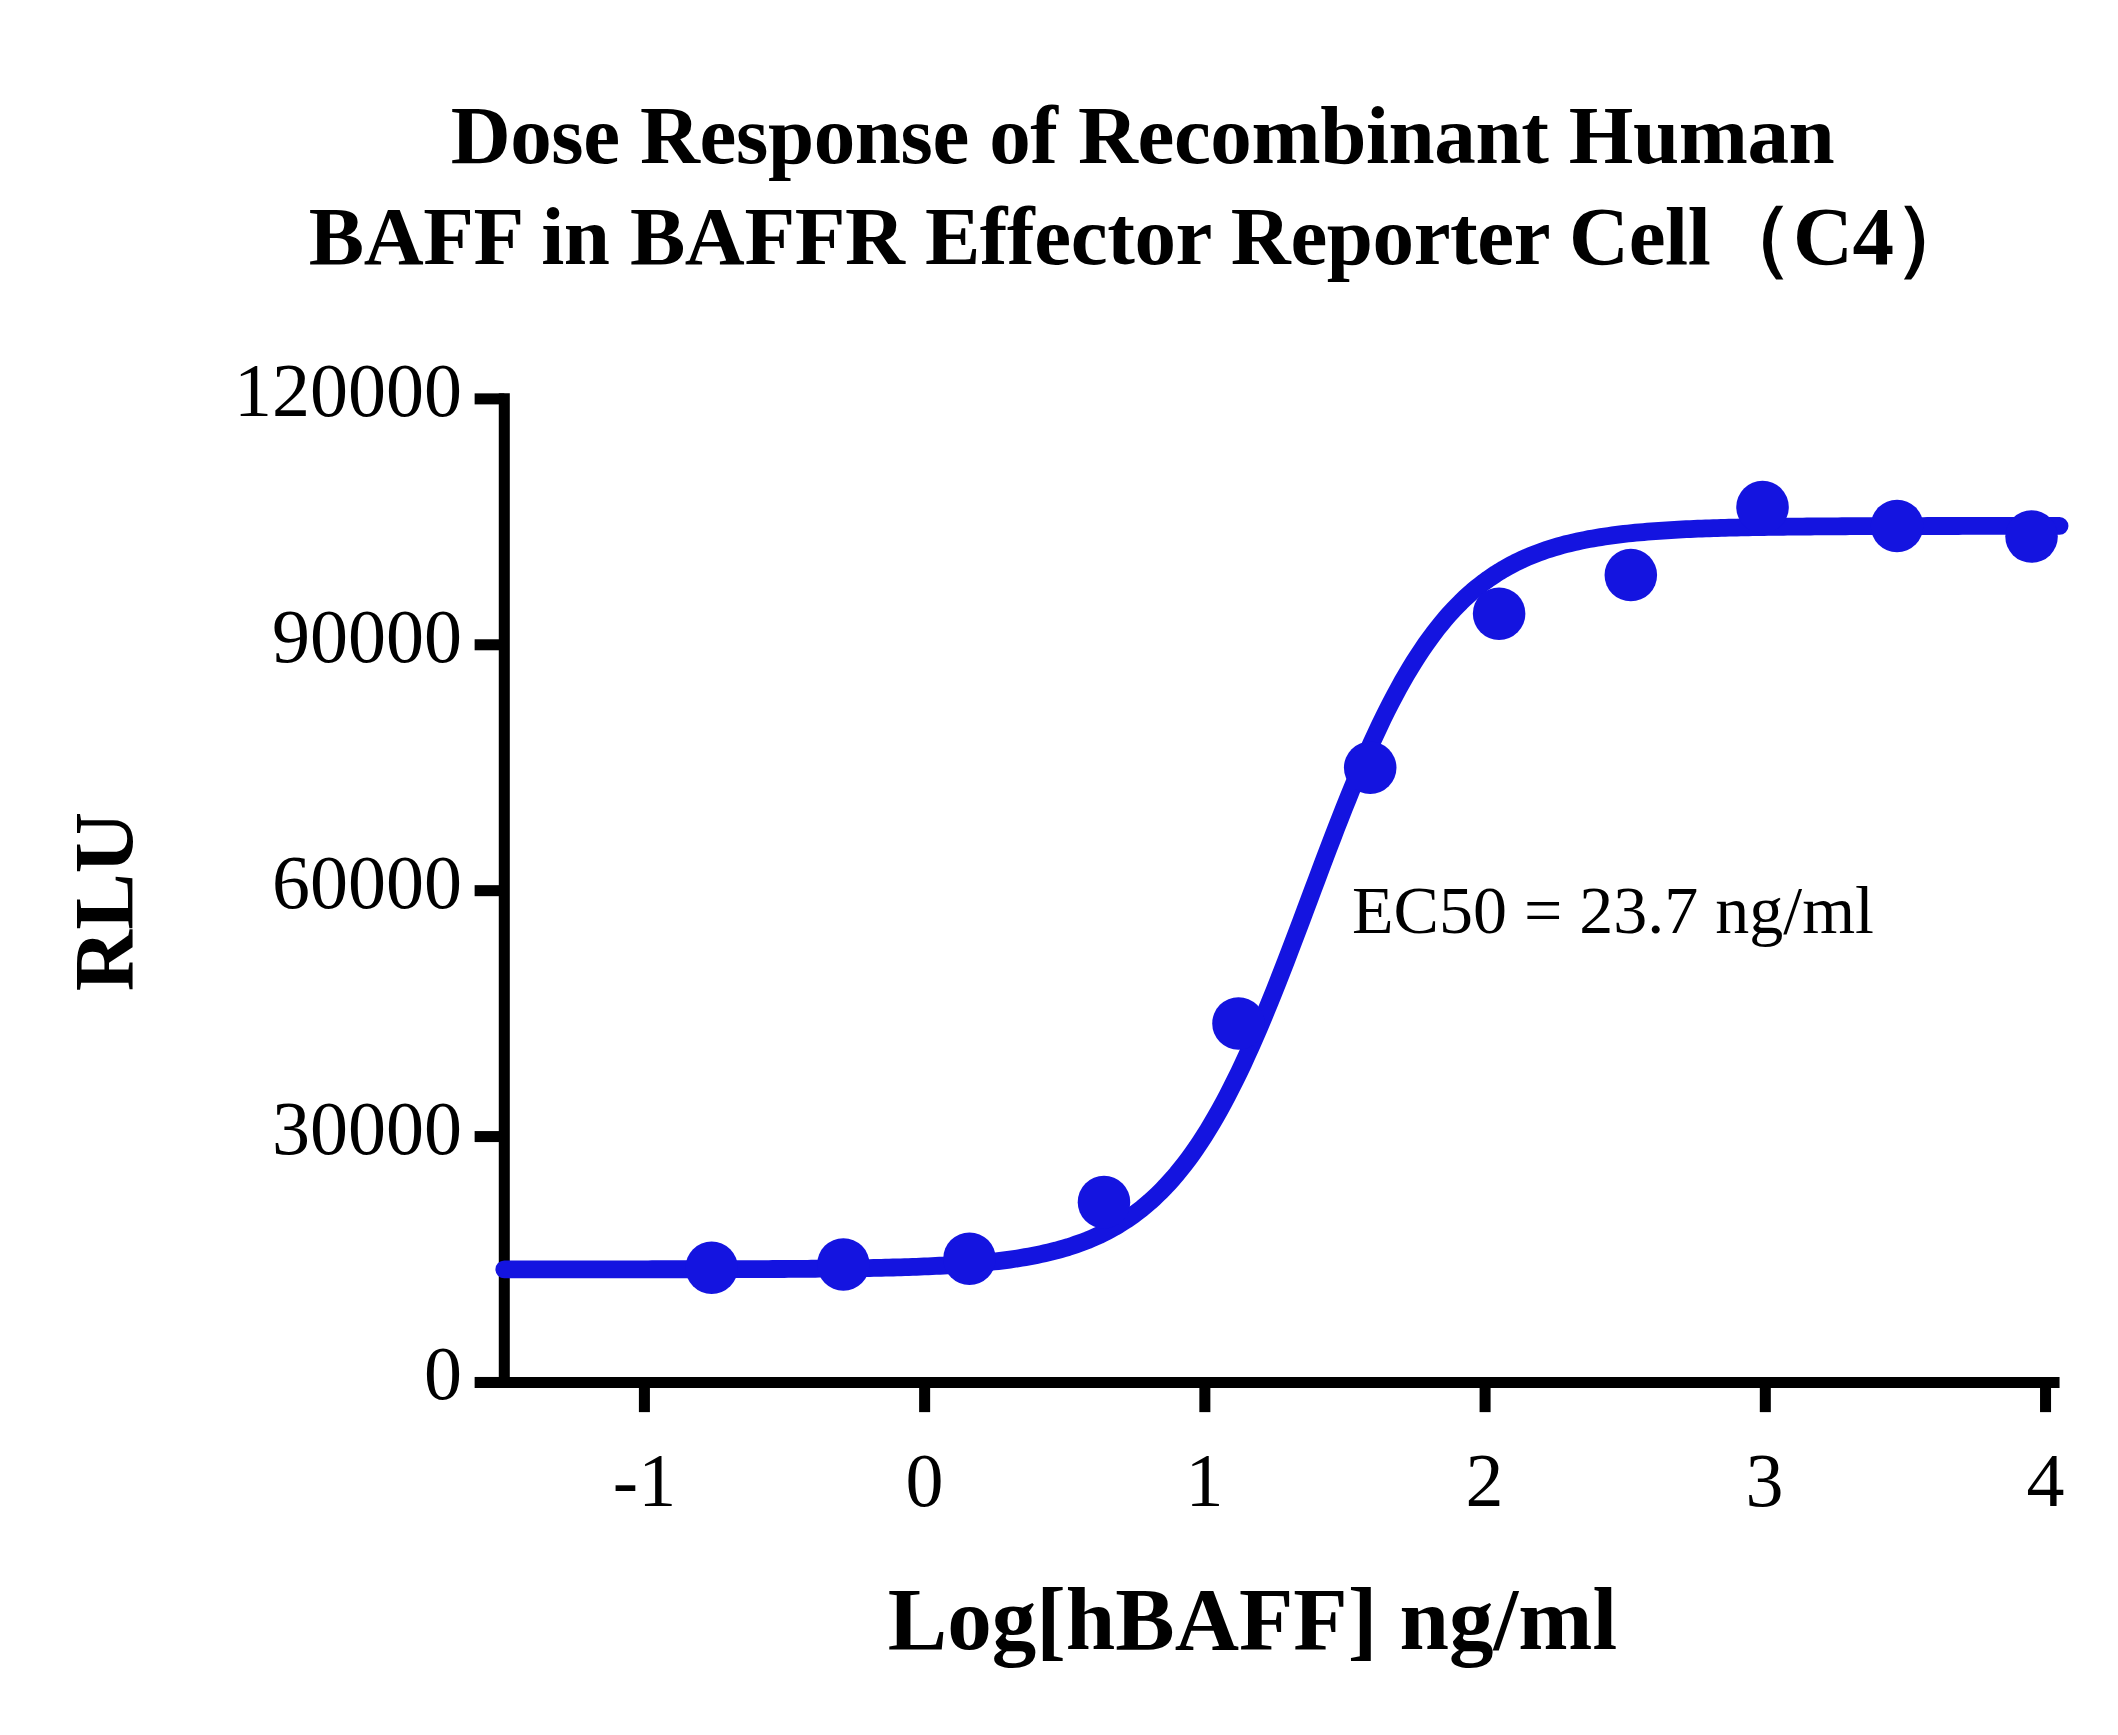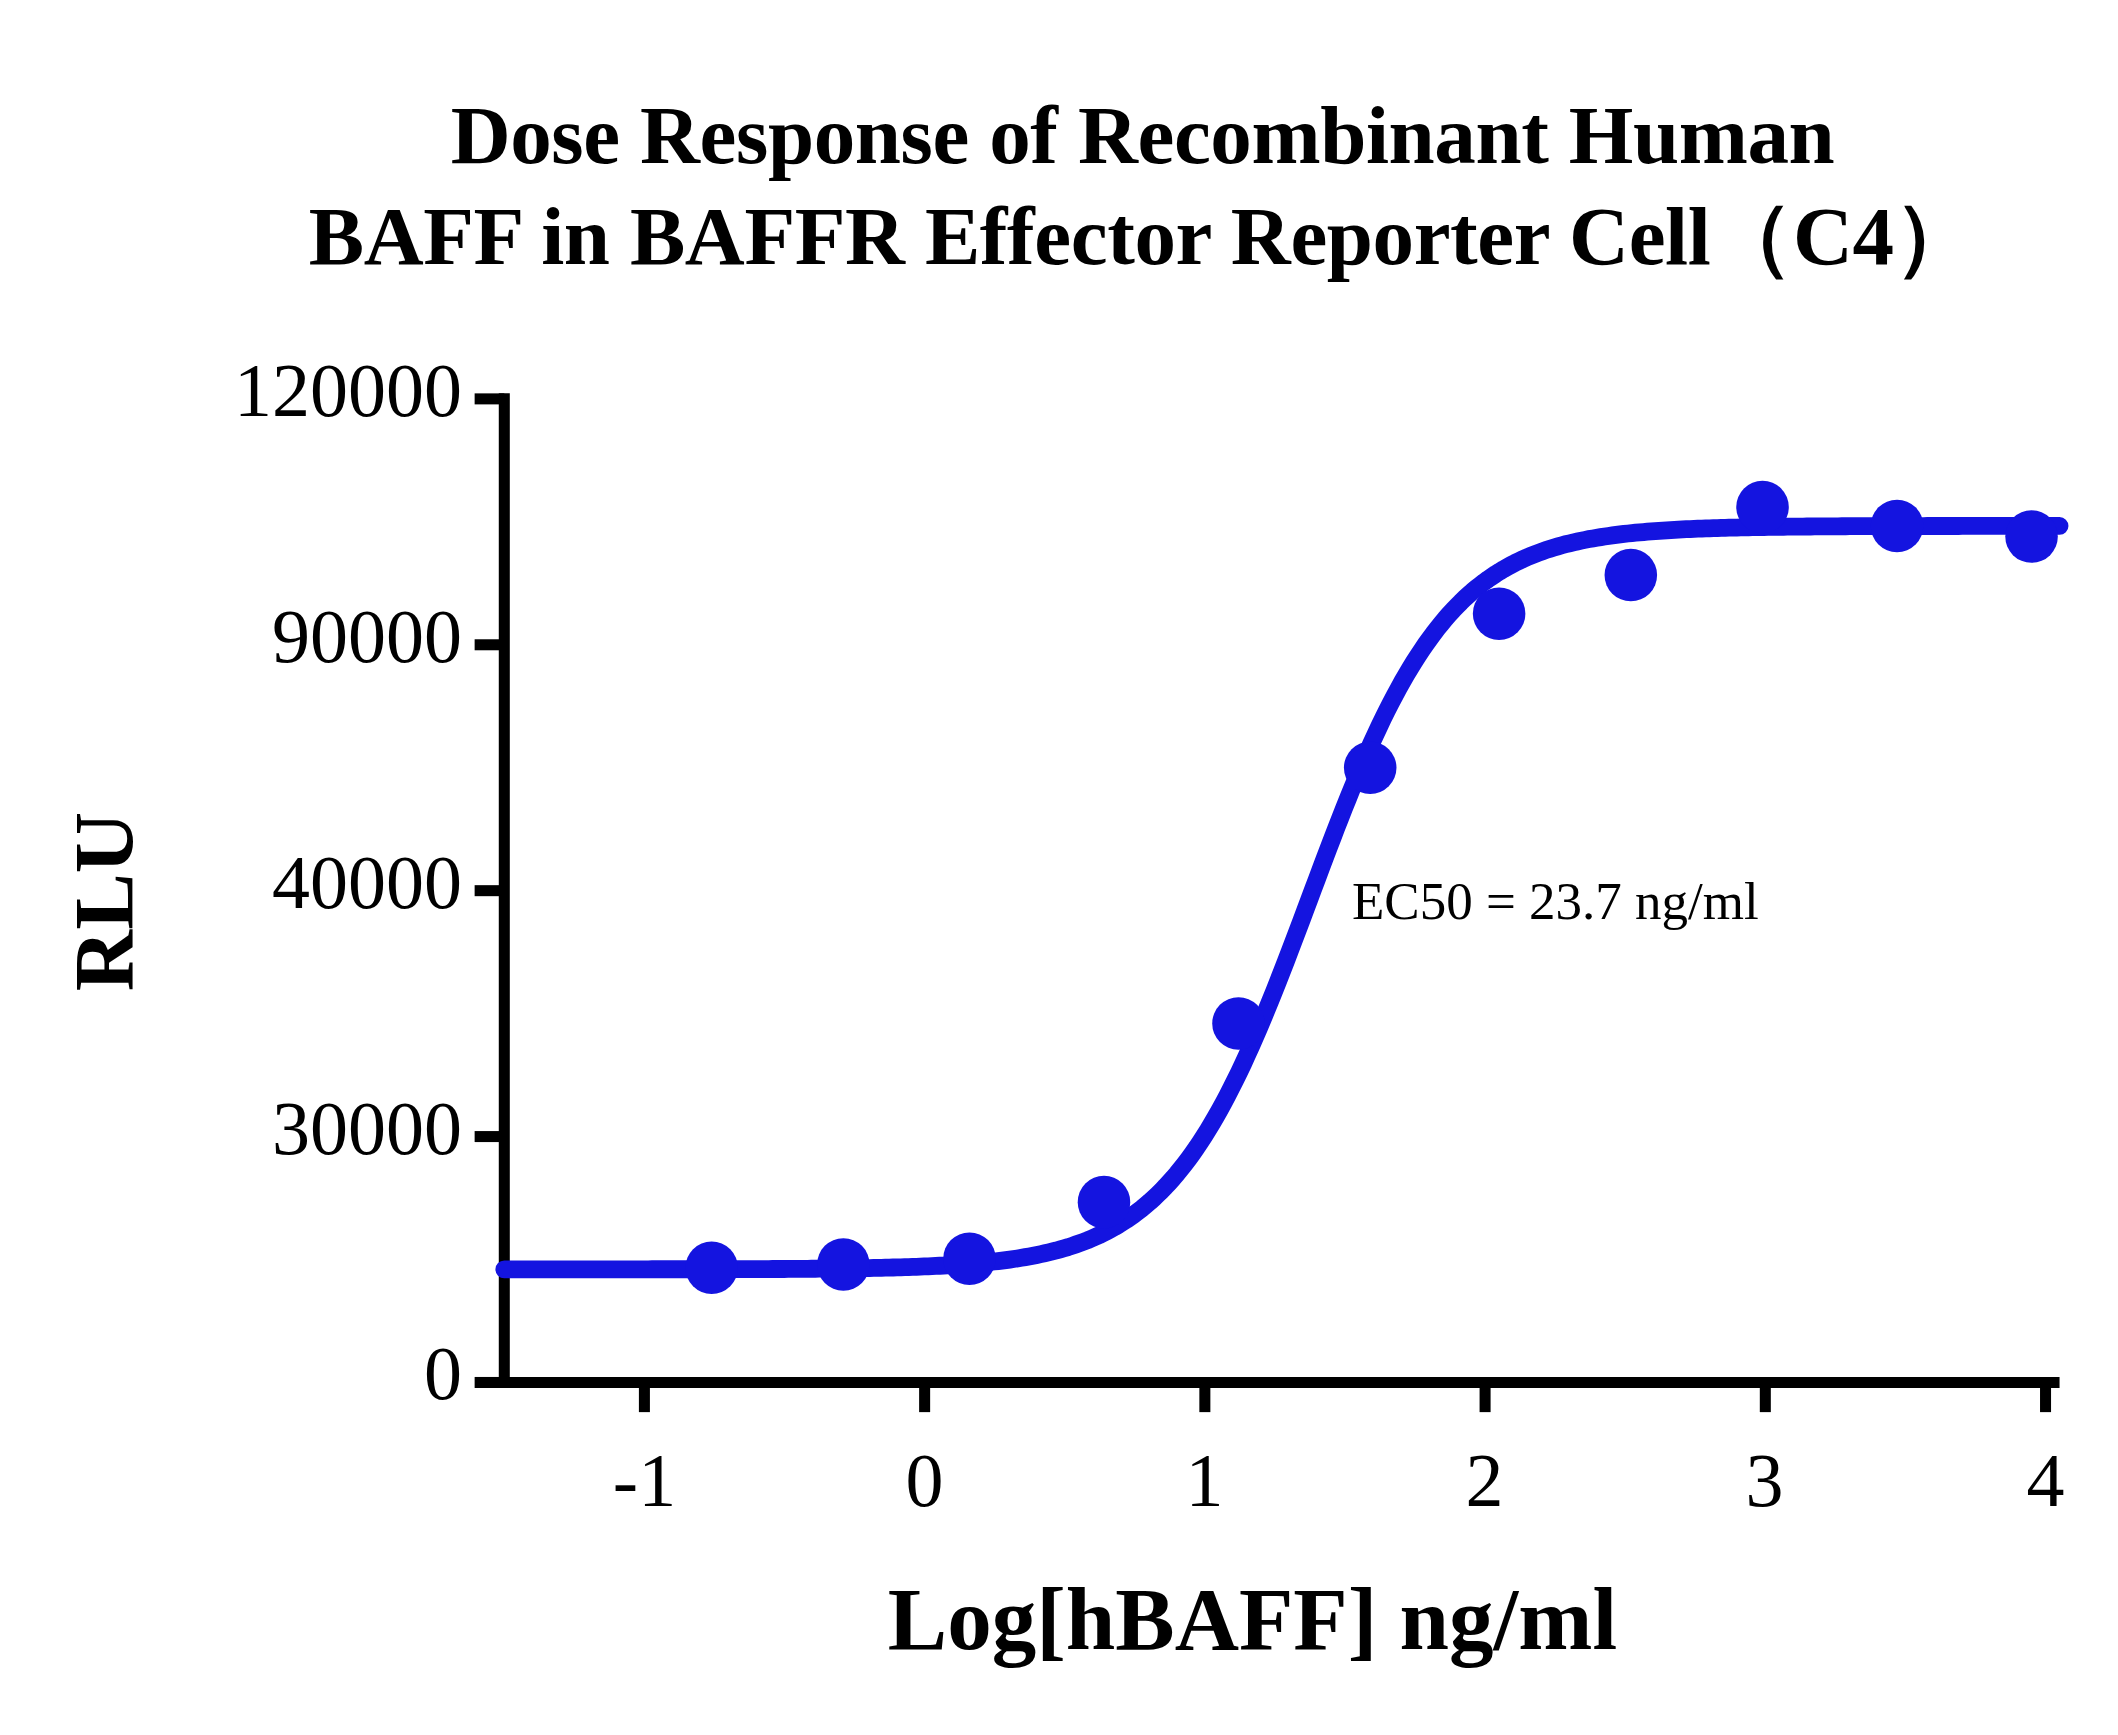--- a/index.html
+++ b/index.html
@@ -75,21 +75,21 @@
     box-sizing: border-box;
     text-align: center;
     font-size: 89px;
     font-weight: bold;
     color: #000;
   }
   #ec50-annotation {
     position: absolute;
     left: 1352px;
     top: 871px;
-    font-size: 53px;
+    font-size: 68px;
     color: #000;
     white-space: nowrap;
   }
 </style>
 </head>
 <body>
 
 <div id="figure">
 
   <div id="chart-title">Dose Response of Recombinant Human
@@ -126,21 +126,21 @@
         <circle cx="3848.3" cy="1356.8" r="62" fill="#1414E0"></circle>
         <circle cx="4159.1" cy="1196.3" r="62" fill="#1414E0"></circle>
         <circle cx="4476.5" cy="1240.8" r="62" fill="#1414E0"></circle>
         <circle cx="4793.9" cy="1265.9" r="62" fill="#1414E0"></circle>
       </g>
   </svg>
 
   <div id="ytick-labels">
       <div class="ytick-label" style="right: 1823px; top: 1330px;">0</div>
       <div class="ytick-label" style="right: 1823px; top: 1085px;">30000</div>
-      <div class="ytick-label" style="right: 1823px; top: 839px;">40000</div>
+      <div class="ytick-label" style="right: 1823px; top: 839px;">60000</div>
       <div class="ytick-label" style="right: 1823px; top: 593px;">90000</div>
       <div class="ytick-label" style="right: 1823px; top: 347px;">120000</div>
     </div>
   <div id="xtick-labels">
       <div class="xtick-label" style="left: 560px; width: 169px; top: 1437px;">-1</div>
       <div class="xtick-label" style="left: 840px; width: 169px; top: 1437px;">0</div>
       <div class="xtick-label" style="left: 1120px; width: 169px; top: 1437px;">1</div>
       <div class="xtick-label" style="left: 1400px; width: 169px; top: 1437px;">2</div>
       <div class="xtick-label" style="left: 1680px; width: 169px; top: 1437px;">3</div>
       <div class="xtick-label" style="left: 1961px; width: 169px; top: 1437px;">4</div>

